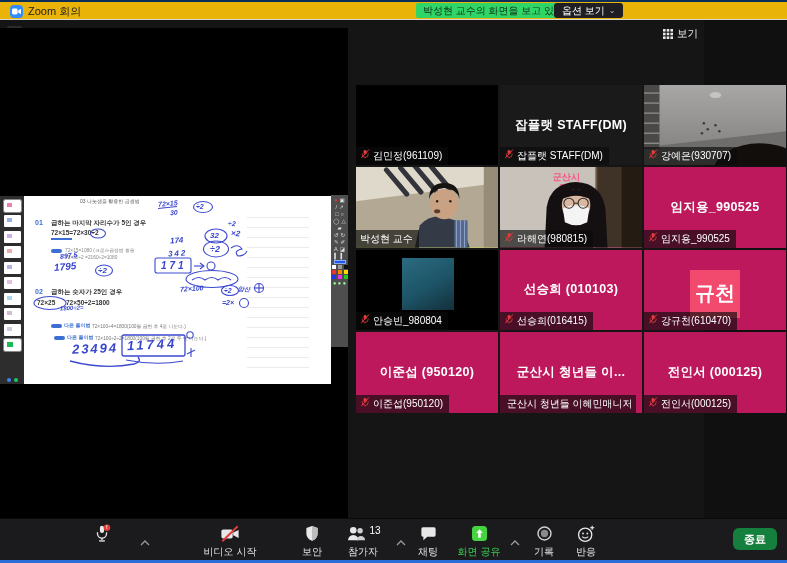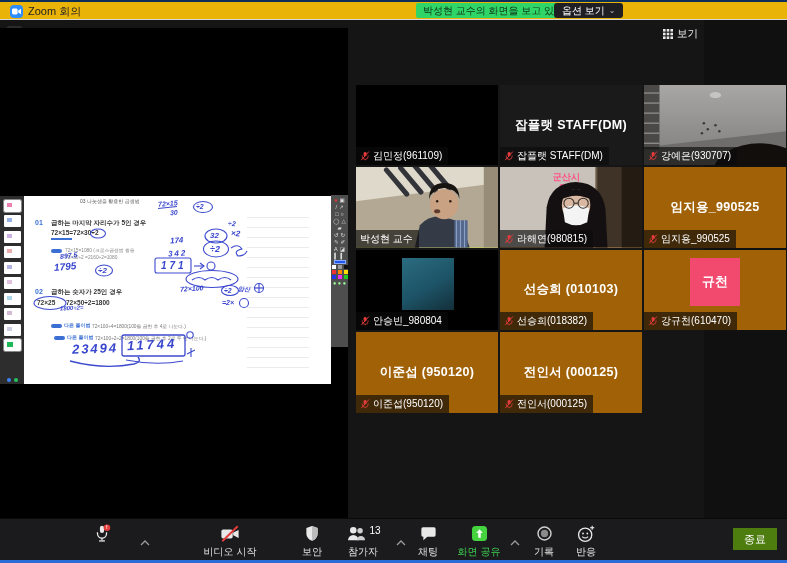--- a/index.html
+++ b/index.html
@@ -50,46 +50,46 @@
   .ink { position:absolute; left:0; top:0; pointer-events:none; }
   .drawtools { position:absolute; left:331px; top:0; width:17px; height:152px; background:#4e4e4e;
     display:flex; flex-direction:column; align-items:center; padding-top:2px; gap:1px; }
   .trow { display:flex; gap:2px; justify-content:center; font-size:5.5px; color:#ddd; line-height:6px; }
   .sw { width:4px; height:4px; }
   .selbar { width:12px; height:4px; background:#2255ee; border:1px solid #88aaff; }
 
   
   .gallery { position:absolute; left:356px; top:65px; width:430px; height:410px; display:grid;
     grid-template-columns:1fr 1fr 1fr; grid-template-rows:repeat(5,1fr); gap:2px; }
-  .tile { position:relative; background:#a16207; overflow:hidden; }
+  .tile { position:relative; background:#be185d; overflow:hidden; }
   .tile.black { background:#000; }
   .tile.active { outline:2px solid #c6d94e; outline-offset:-2px; }
   .bigname { position:absolute; inset:0; display:flex; align-items:center; justify-content:center;
     color:#fff; font-weight:bold; font-size:12.5px; letter-spacing:.3px; }
-  .nametag { position:absolute; left:0; bottom:0; display:flex; align-items:center; gap:3px;
+  .nametag { position:absolute; left:0; bottom:0; display:flex; align-items:flex-start; gap:3px;
     background:rgba(10,10,10,.65); color:#fff; font-size:10px; padding:2px 6px 2px 4px; max-width:96%;
     white-space:nowrap; overflow:hidden; }
   .vid { position:absolute; inset:0; width:100%; height:100%; }
   .teal { position:absolute; left:46px; top:8px; width:52px; height:52px;
     background:linear-gradient(150deg,#2b6c80 0%,#1d5366 55%,#132f3a 100%); }
-  .pinkav { position:absolute; left:50%; top:8px; transform:translateX(-50%); width:50px; height:48px;
+  .pinkav { position:absolute; left:50%; top:20px; transform:translateX(-50%); width:50px; height:48px;
     background:#f24a6e; display:flex; align-items:center; justify-content:center;
-    color:#fff; font-weight:bold; font-size:13px; }
+    color:#fff; font-weight:bold; font-size:20px; }
 
   
   .controlbar { position:absolute; left:0; top:518px; width:787px; height:42px; background:#1b1b1d;
     border-top:1px solid #0a0a0a; }
   .ctrl { position:absolute; top:5px; display:flex; flex-direction:column; align-items:center; gap:2px;
     background:none; border:none; color:#e3e3e3; font-size:10px; font-family:inherit; cursor:pointer; }
   .iconrow { display:flex; align-items:flex-start; gap:2px; height:19px; }
   .cnt { font-size:10px; color:#fff; margin-top:1px; }
   .caret { position:absolute; top:15px; background:none; border:none; cursor:pointer; }
   .greenlbl { color:#3ecf52; }
-  .end-btn { position:absolute; right:10px; top:9px; width:44px; height:22px; background:#4d7c0f;
-    color:#fff; font-size:11px; font-weight:normal; border:none; border-radius:0; font-family:inherit; cursor:pointer; }
+  .end-btn { position:absolute; right:10px; top:9px; width:44px; height:22px; background:#15803d;
+    color:#fff; font-size:11px; font-weight:bold; border:none; border-radius:6px; font-family:inherit; cursor:pointer; }
   .bottom-blue { position:absolute; left:0; bottom:0; width:787px; height:3px; background:#2a6cd8; }
 </style>
 </head>
 <body>
 
 <div class="app">
 
   <div class="top-edge"></div>
   <div class="titlebar">
     <div class="app-title">
@@ -454,21 +454,21 @@
 
       <div class="tile">
         <div class="bigname">선승희 (010103)</div>
         <div class="nametag">
           <svg width="10" height="10" viewBox="0 0 11 11">
               <rect x="4" y="1" width="3.2" height="5" rx="1.6" fill="#e23b3b"></rect>
               <path d="M2.5 4.8 v1.2 a3.2 3.2 0 0 0 6.4 0 V4.8" stroke="#e23b3b" stroke-width=".9" fill="none"></path>
               <line x1="5.7" y1="9" x2="5.7" y2="10.2" stroke="#e23b3b" stroke-width=".9"></line>
               <line x1="1.4" y1="10" x2="9.8" y2="0.6" stroke="#e23b3b" stroke-width="1.1"></line>
             </svg>
-          <span>선승희(018382)</span>
+          <span>선승희(016415)</span>
         </div>
       </div>
 
       <div class="tile">
         <div class="pinkav">규천</div>
         <div class="nametag">
           <svg width="10" height="10" viewBox="0 0 11 11">
               <rect x="4" y="1" width="3.2" height="5" rx="1.6" fill="#e23b3b"></rect>
               <path d="M2.5 4.8 v1.2 a3.2 3.2 0 0 0 6.4 0 V4.8" stroke="#e23b3b" stroke-width=".9" fill="none"></path>
               <line x1="5.7" y1="9" x2="5.7" y2="10.2" stroke="#e23b3b" stroke-width=".9"></line>
@@ -484,20 +484,32 @@
           <svg width="10" height="10" viewBox="0 0 11 11">
               <rect x="4" y="1" width="3.2" height="5" rx="1.6" fill="#e23b3b"></rect>
               <path d="M2.5 4.8 v1.2 a3.2 3.2 0 0 0 6.4 0 V4.8" stroke="#e23b3b" stroke-width=".9" fill="none"></path>
               <line x1="5.7" y1="9" x2="5.7" y2="10.2" stroke="#e23b3b" stroke-width=".9"></line>
               <line x1="1.4" y1="10" x2="9.8" y2="0.6" stroke="#e23b3b" stroke-width="1.1"></line>
             </svg>
           <span>이준섭(950120)</span>
         </div>
       </div>
 
+      <div class="tile">
+        <div class="bigname">군산시 청년들 이...</div>
+        <div class="nametag">
+          <svg width="10" height="10" viewBox="0 0 11 11">
+              <rect x="4" y="1" width="3.2" height="5" rx="1.6" fill="#e23b3b"></rect>
+              <path d="M2.5 4.8 v1.2 a3.2 3.2 0 0 0 6.4 0 V4.8" stroke="#e23b3b" stroke-width=".9" fill="none"></path>
+              <line x1="5.7" y1="9" x2="5.7" y2="10.2" stroke="#e23b3b" stroke-width=".9"></line>
+              <line x1="1.4" y1="10" x2="9.8" y2="0.6" stroke="#e23b3b" stroke-width="1.1"></line>
+            </svg>
+          <span>군산시 청년들 이혜민매니저</span>
+        </div>
+      </div>
 
       <div class="tile">
         <div class="bigname">전인서 (000125)</div>
         <div class="nametag">
           <svg width="10" height="10" viewBox="0 0 11 11">
               <rect x="4" y="1" width="3.2" height="5" rx="1.6" fill="#e23b3b"></rect>
               <path d="M2.5 4.8 v1.2 a3.2 3.2 0 0 0 6.4 0 V4.8" stroke="#e23b3b" stroke-width=".9" fill="none"></path>
               <line x1="5.7" y1="9" x2="5.7" y2="10.2" stroke="#e23b3b" stroke-width=".9"></line>
               <line x1="1.4" y1="10" x2="9.8" y2="0.6" stroke="#e23b3b" stroke-width="1.1"></line>
             </svg>

